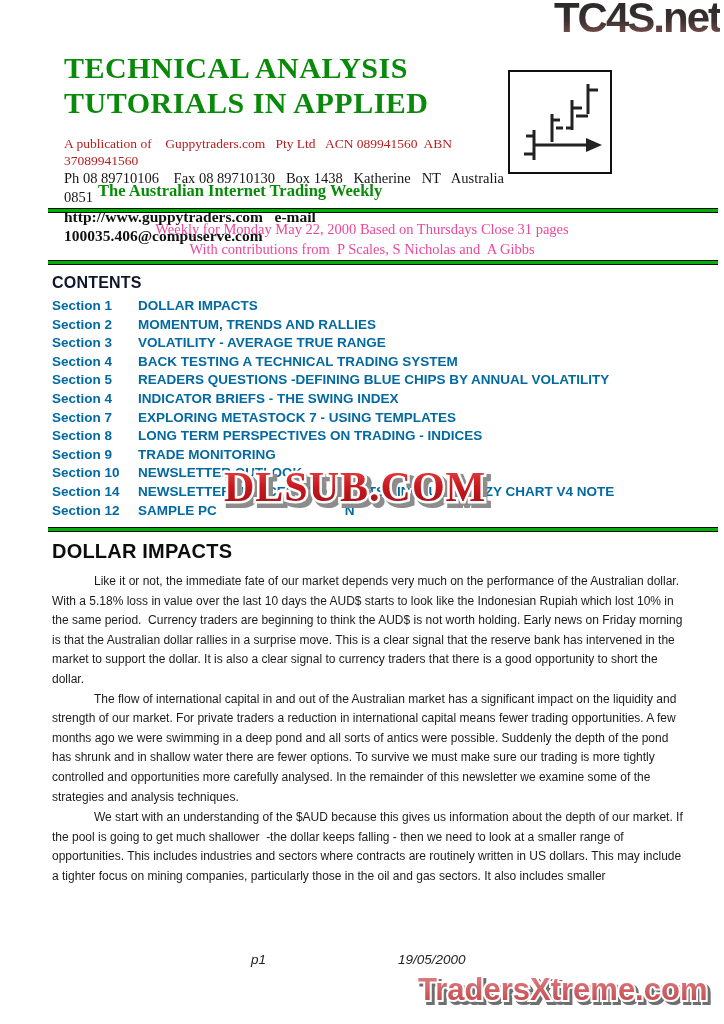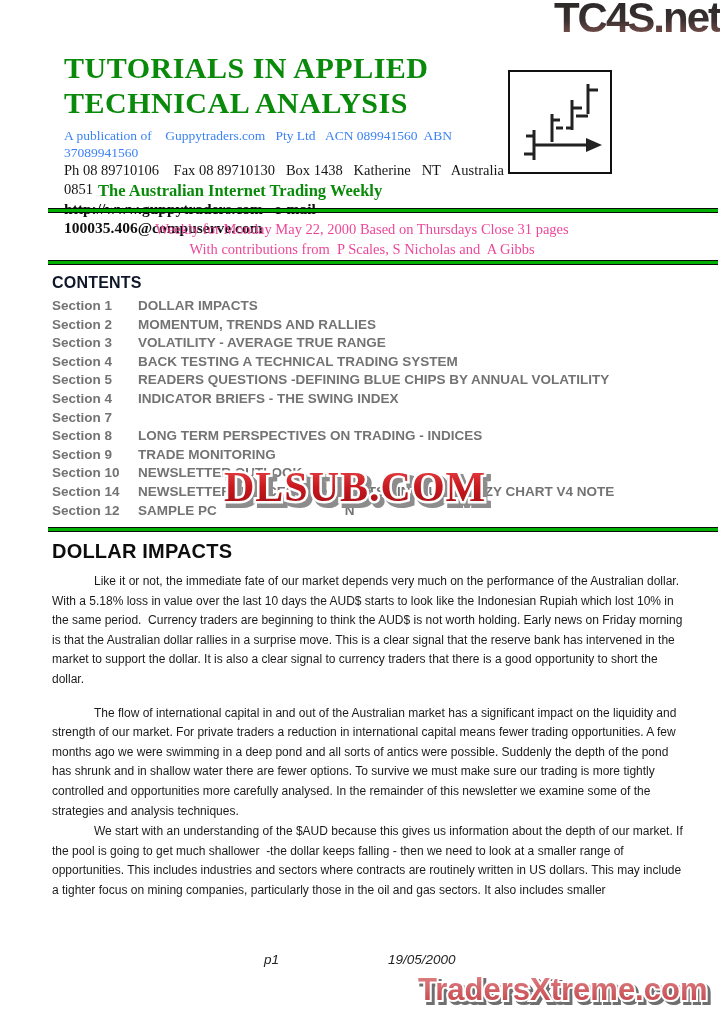--- a/index.html
+++ b/index.html
@@ -17,21 +17,21 @@
     background:linear-gradient(180deg,#262626 0%,#3a3030 55%,#97605b 100%);
     -webkit-background-clip:text;background-clip:text;color:transparent;
   }
 
   
   .masthead{position:absolute;top:50px;left:64px;width:440px;}
   .mast-title{
     font-family:"Liberation Serif",serif;font-weight:bold;
     font-size:30px;line-height:35px;color:#0a8a0a;letter-spacing:.5px;
   }
-  .pub-line1{font-family:"Liberation Serif",serif;font-size:13.5px;line-height:17px;color:#3b82f6;margin-top:7px;}
+  .pub-line1{font-family:"Liberation Serif",serif;font-size:13.5px;line-height:17px;color:#b91c1c;margin-top:15px;}
   .pub-line2{font-family:"Liberation Serif",serif;font-size:14.5px;line-height:19px;color:#161616;}
   .pub-line3{font-family:"Liberation Serif",serif;font-size:15.5px;line-height:19px;font-weight:bold;color:#111;}
   .tagline{
     position:absolute;top:181px;left:98px;
     font-family:"Liberation Serif",serif;font-weight:bold;font-size:16.5px;color:#0a8a0a;text-align:right;
   }
 
   
   .icon-box{position:absolute;top:70px;left:508px;width:100px;height:100px;border:2.5px solid #101010;background:#fff;}
 
@@ -41,51 +41,51 @@
   .rule1{top:208px;}
   .rule2{top:260px;}
   .rule3{top:527px;}
 
   .issue-block{position:absolute;top:220px;left:0;width:724px;text-align:center;
     font-family:"Liberation Serif",serif;font-size:14.5px;line-height:19.5px;color:#ec4899;}
 
   
   .contents{position:absolute;top:274px;left:52px;width:640px;}
   .toc-heading{font-size:16px;font-weight:bold;letter-spacing:.2px;color:#0f172a;margin-bottom:5px;}
-  .toc-row{display:flex;font-size:13.5px;font-weight:bold;line-height:18.6px;color:#737373;}
+  .toc-row{display:flex;font-size:13.5px;font-weight:bold;line-height:18.6px;color:#0369a1;}
   .toc-sec{width:86px;flex:none;}
   .toc-gap{display:inline-block;width:128px;}
 
   
   .wm-dlsub{position:absolute;top:454px;left:220px;width:292px;height:62px;}
   
   .article{position:absolute;top:540px;left:52px;width:634px;}
   .article-heading{font-size:20px;font-weight:bold;letter-spacing:.2px;color:#0d0d0d;}
   .article p{margin:0;font-size:12px;line-height:19.6px;text-indent:42px;color:#1b1b1b;}
   .article p.p1{margin-top:9px;}
-  .article p.p2{margin-top:14px;}
+  .article p.p2{}
   .article p.p3{margin-top:1px;}
 
   
   .footer{position:absolute;top:952px;left:0;width:724px;height:20px;
     font-style:italic;font-size:13.5px;color:#222;}
-  .footer .pnum{position:absolute;left:264px;}
-  .footer .fdate{position:absolute;left:380px;padding-left:8px;}
+  .footer .pnum{position:absolute;left:251px;}
+  .footer .fdate{position:absolute;left:390px;padding-left:8px;}
 
   
   .wm-bottom{position:absolute;right:2px;bottom:13px;width:310px;height:40px;}
 </style>
 </head>
 <body>
 
 <div class="top-logo">TC4S.net</div>
 
 <div class="masthead">
+  <div class="mast-title">TECHNICAL ANALYSIS</div>
   <div class="mast-title">TUTORIALS IN APPLIED</div>
-  <div class="mast-title">TECHNICAL ANALYSIS</div>
   <div class="pub-line1 pre">A publication of    Guppytraders.com   Pty Ltd   ACN 089941560  ABN 37089941560</div>
   <div class="pub-line2 pre">Ph 08 89710106    Fax 08 89710130   Box 1438   Katherine   NT   Australia   0851</div>
   <div class="pub-line3 pre">http://www.guppytraders.com   e-mail 100035.406@compuserve.com</div>
 </div>
 <div class="tagline">The Australian Internet Trading Weekly</div>
 
 <div class="icon-box">
   <svg width="100" height="100" viewBox="0 0 100 100">
     <g stroke="#222" stroke-width="3" fill="none">
 
@@ -143,20 +143,21 @@
   <div class="toc-row">
     <span class="toc-sec">Section 5</span>
     <span class="toc-title">READERS QUESTIONS -DEFINING BLUE CHIPS BY ANNUAL VOLATILITY</span>
   </div>
   <div class="toc-row">
     <span class="toc-sec">Section 4</span>
     <span class="toc-title">INDICATOR BRIEFS - THE SWING INDEX</span>
   </div>
   <div class="toc-row">
     <span class="toc-sec">Section 7</span>
+    <span class="toc-title">EXPLORING METASTOCK 7 - USING TEMPLATES</span>
   </div>
   <div class="toc-row">
     <span class="toc-sec">Section 8</span>
     <span class="toc-title">LONG TERM PERSPECTIVES ON TRADING - INDICES</span>
   </div>
   <div class="toc-row">
     <span class="toc-sec">Section 9</span>
     <span class="toc-title">TRADE MONITORING</span>
   </div>
   <div class="toc-row">

